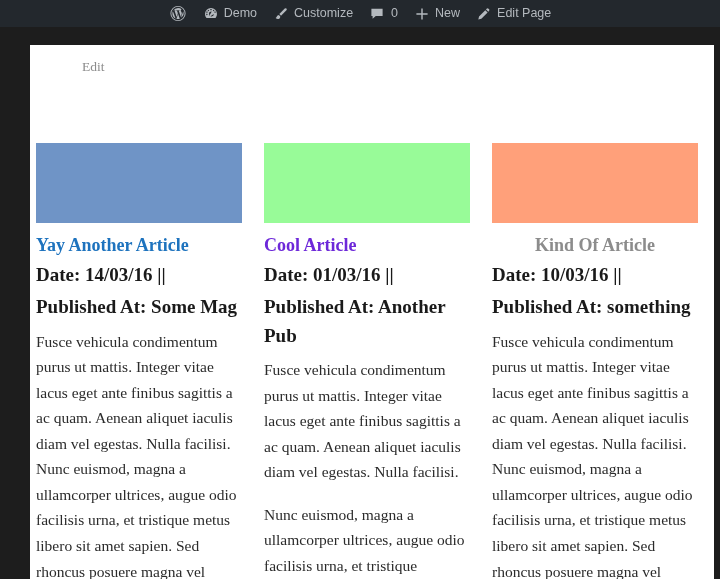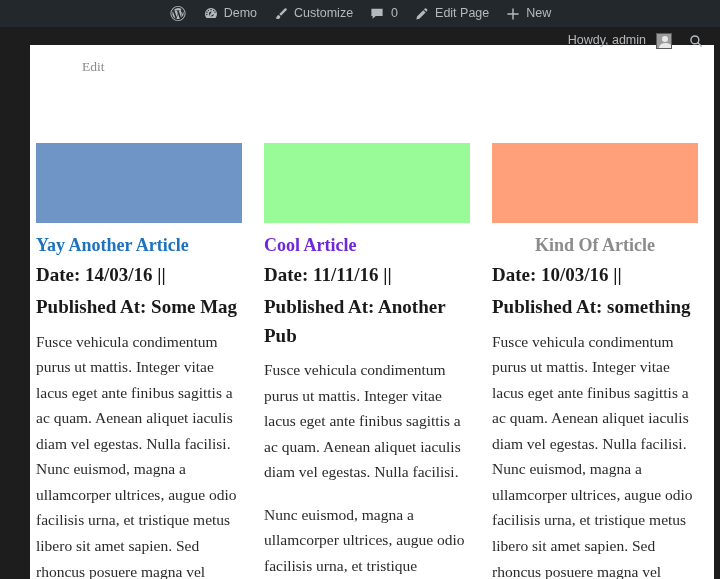--- a/index.html
+++ b/index.html
@@ -195,50 +195,36 @@
         <svg width="16" height="16" viewBox="0 0 20 20" fill="currentColor">
           <path d="M3 3.5h14v9H8.5L4.5 16v-3.5H3v-9z"></path>
         </svg>
       </span>
       <span class="ab-count">0</span>
     </div>
 
     <div class="ab-item">
       <span class="ab-ico">
         <svg width="16" height="16" viewBox="0 0 20 20" fill="currentColor">
+          <path d="M9.1 3h1.8v6.1H17v1.8h-6.1V17H9.1v-6.1H3V9.1h6.1V3z"></path>
+        </svg>
+      </span>
+      <span class="ab-label">New</span>
+    </div>
+
+    <div class="ab-item">
+      <span class="ab-ico">
+        <svg width="16" height="16" viewBox="0 0 20 20" fill="currentColor">
           <path d="M15.6 3.3a1.6 1.6 0 0 0-2.3 0l-.9.9 2.9 2.9.9-.9a1.6 1.6 0 0 0 0-2.3l-.6-.6zM11.6 5.2 3.8 13l-.9 3.8 3.8-.9 7.8-7.8-2.9-2.9z"></path>
         </svg>
       </span>
       <span class="ab-label">Edit Page</span>
     </div>
-
-    <div class="ab-item">
-      <span class="ab-ico">
-        <svg width="16" height="16" viewBox="0 0 20 20" fill="currentColor">
-          <path d="M9.1 3h1.8v6.1H17v1.8h-6.1V17H9.1v-6.1H3V9.1h6.1V3z"></path>
-        </svg>
-      </span>
-      <span class="ab-label">New</span>
-    </div>
   </div>
 
-  <div class="ab-right">
-    <div class="ab-item">
-      <span class="ab-label">Howdy, admin</span>
-      <span class="avatar"></span>
-    </div>
-    <div class="ab-item">
-      <span class="ab-ico">
-        <svg width="16" height="16" viewBox="0 0 20 20" fill="none" stroke="currentColor" stroke-width="1.8">
-          <circle cx="8.6" cy="8.6" r="4.9"></circle>
-          <path d="M12.3 12.3 16.6 16.6" stroke-linecap="round"></path>
-        </svg>
-      </span>
-    </div>
-  </div>
 </div>
 
 <div id="page-frame" style="background: rgb(29, 29, 29);">
   <div id="content-panel" style="background: rgb(255, 255, 255);">
 
     <div class="edit-row">
       <a class="edit-link" href="#">Edit</a>
     </div>
 
     <div class="grid">
@@ -247,21 +233,21 @@
         <span class="thumb" style="background:#6f94c6;"></span>
         <a class="art-title" href="#" style="color:#1e73be;">Yay Another Article</a>
         <div class="meta">Date: 14/03/16 ||</div>
         <div class="meta">Published At: Some Mag</div>
         <p class="body-p">Fusce vehicula condimentum purus ut mattis. Integer vitae lacus eget ante finibus sagittis a ac quam. Aenean aliquet iaculis diam vel egestas. Nulla facilisi. Nunc euismod, magna a ullamcorper ultrices, augue odio facilisis urna, et tristique metus libero sit amet sapien. Sed rhoncus posuere magna vel blandit.</p>
       </div>
 
       <div class="col">
         <span class="thumb" style="background:#98fb98;"></span>
         <a class="art-title" href="#" style="color:#6d28d9;">Cool Article</a>
-        <div class="meta">Date: 11/11/16 ||</div>
+        <div class="meta">Date: 01/03/16 ||</div>
         <div class="meta">Published At: Another Pub</div>
         <p class="body-p">Fusce vehicula condimentum purus ut mattis. Integer vitae lacus eget ante finibus sagittis a ac quam. Aenean aliquet iaculis diam vel egestas. Nulla facilisi.</p>
         <p class="body-p">Nunc euismod, magna a ullamcorper ultrices, augue odio facilisis urna, et tristique</p>
       </div>
 
       <div class="col">
         <span class="thumb" style="background:#ffa07a;"></span>
         <a class="art-title" href="#" style="color:#8c8c8c;text-align:center;">Kind Of Article</a>
         <div class="meta">Date: 10/03/16 ||</div>
         <div class="meta">Published At: something</div>

